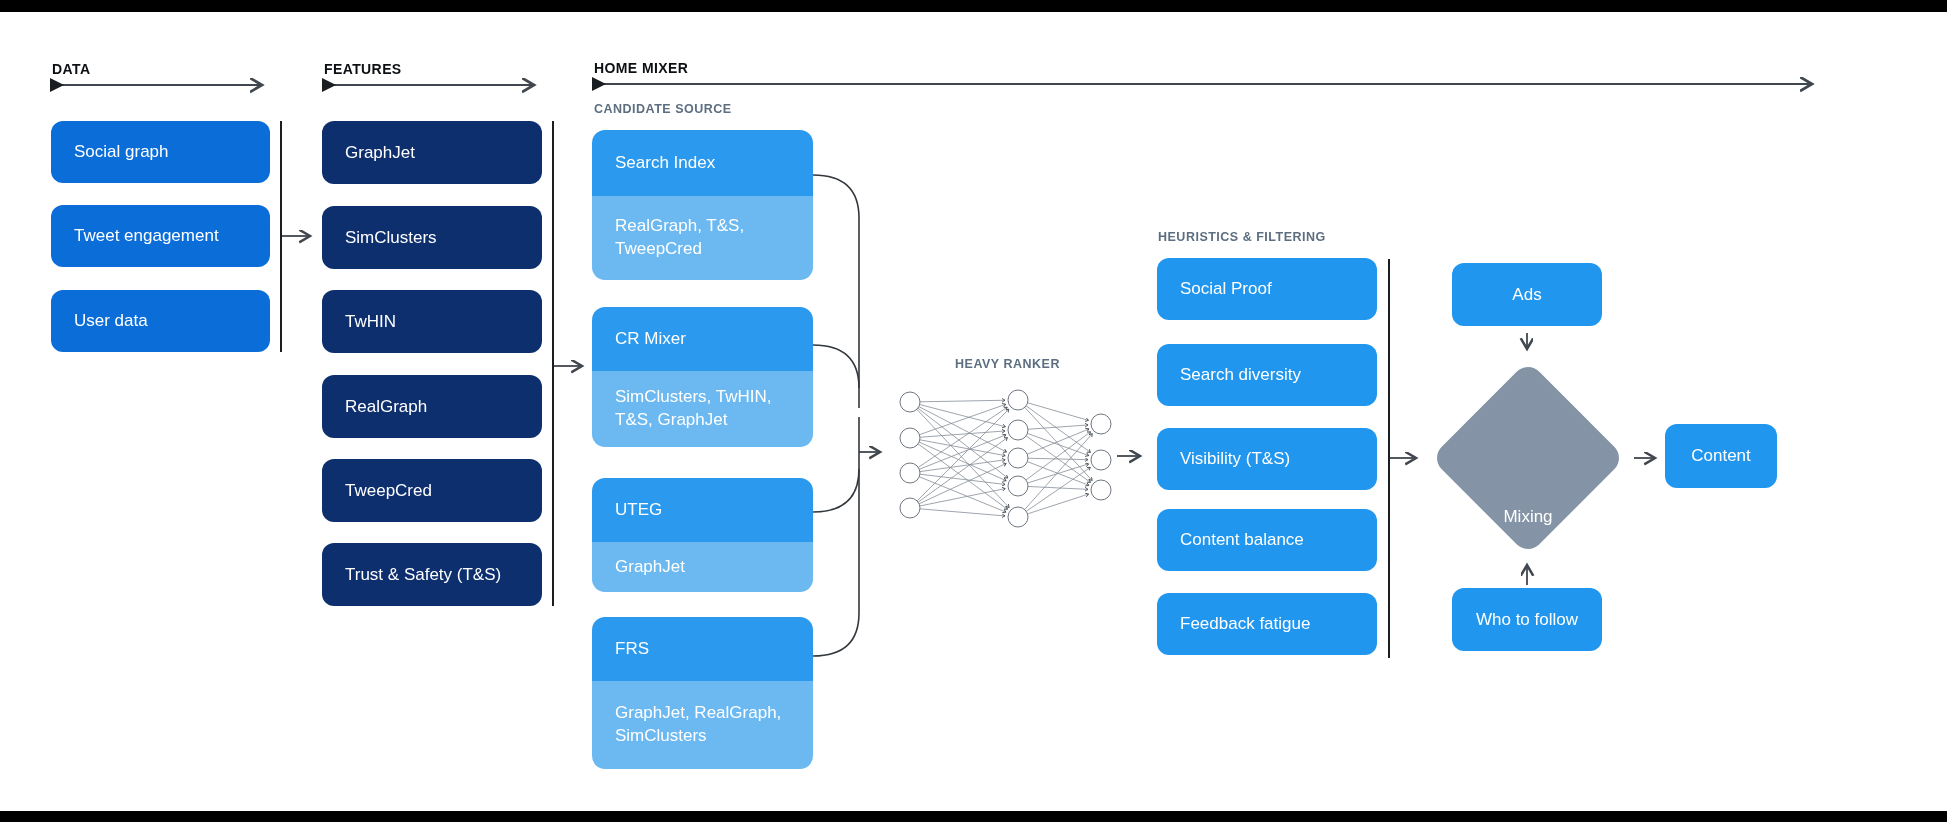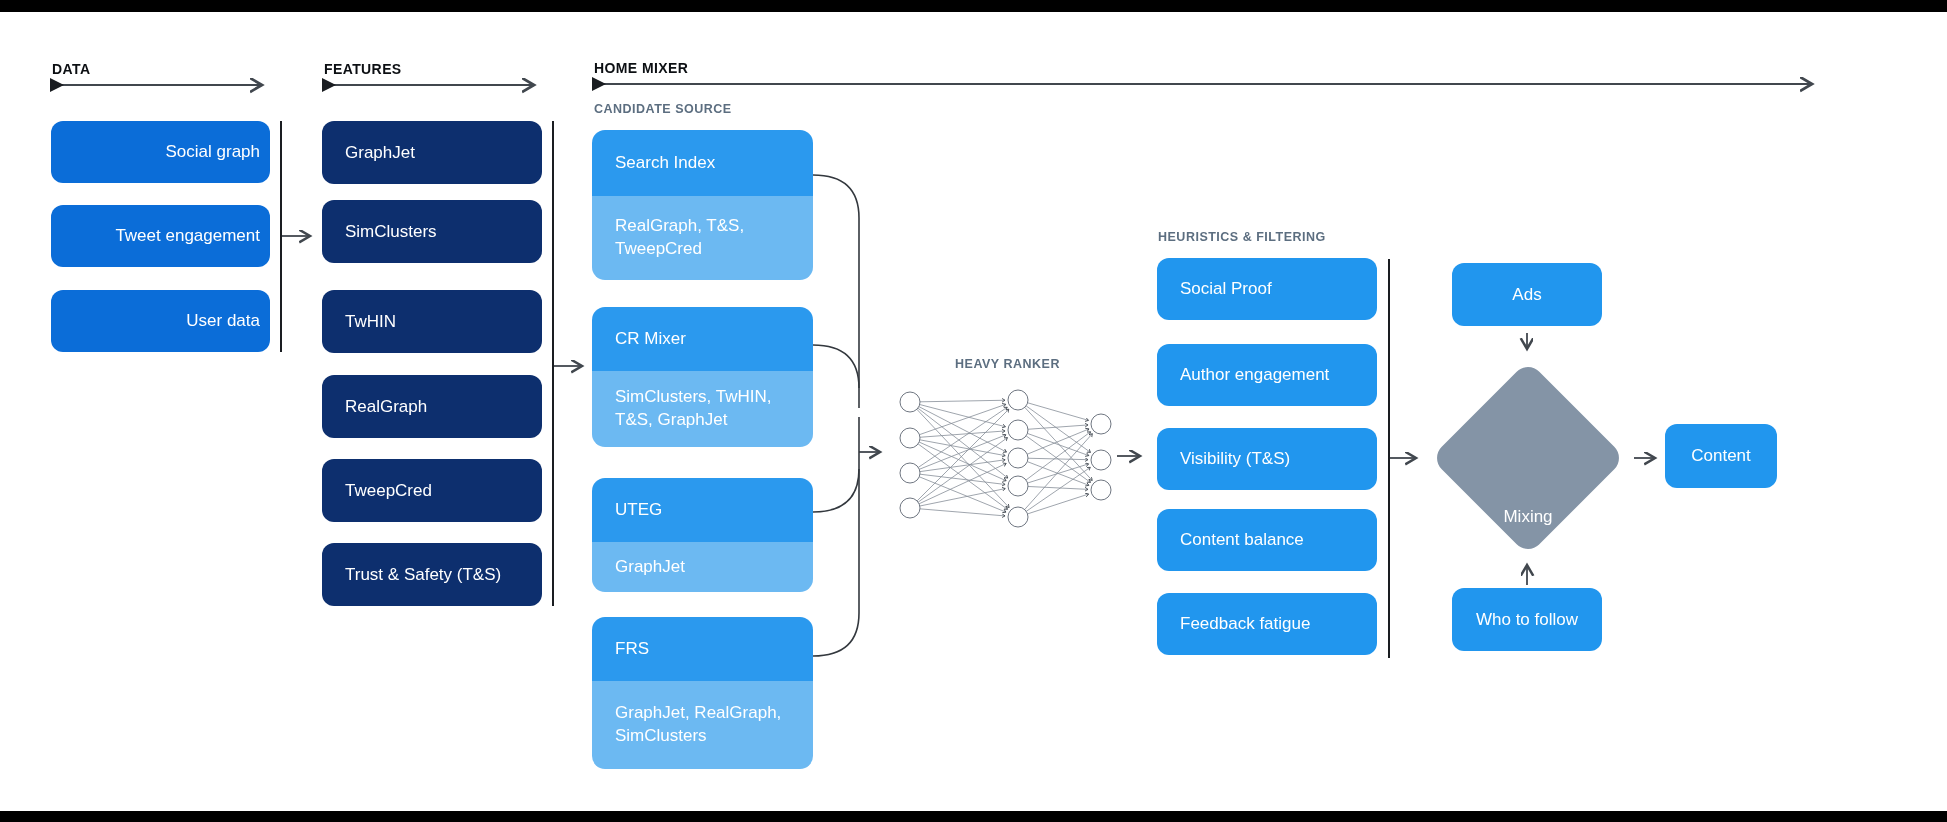--- a/index.html
+++ b/index.html
@@ -9,21 +9,21 @@
   .bar.top{top:0;height:12px;}
   .bar.bottom{top:811px;height:11px;}
   .overlay{position:absolute;left:0;top:0;width:1947px;height:822px;pointer-events:none;}
 
   .sec-label{position:absolute;font-size:14px;font-weight:bold;color:#0c0f13;letter-spacing:.4px;white-space:nowrap;}
   .sub-label{position:absolute;font-size:12.5px;font-weight:bold;color:#5c6e80;letter-spacing:.5px;white-space:nowrap;}
 
   .box{position:absolute;border-radius:12px;color:#fff;display:flex;align-items:center;font-size:17px;box-sizing:border-box;}
   .box.leftpad{padding-left:23px;padding-right:10px;}
   .box.center{justify-content:center;text-align:left;padding:0 6px;}
-  .data-box{background:#0b6dd8;width:219px;height:62px;left:51px;justify-content:flex-end;}
+  .data-box{background:#0b6dd8;width:219px;height:62px;left:51px;}
   .feat-box{background:#0d2f6e;width:220px;height:63px;left:322px;}
   .heur-box{background:#2196ee;width:220px;height:62px;left:1157px;}
   .out-box{background:#2196ee;}
 
   .card{position:absolute;left:592px;width:221px;border-radius:13px;overflow:hidden;}
   .card .hd{background:#2b99ee;display:flex;align-items:center;padding-left:23px;font-size:17px;color:#fff;box-sizing:border-box;}
   .card .sub{background:#6cb9f2;display:flex;flex-direction:column;justify-content:center;padding:0 26px 0 23px;font-size:17px;color:#fff;line-height:1.33;box-sizing:border-box;}
 
   .diamond{position:absolute;left:1459px;top:389px;width:138px;height:138px;background:#8494a6;border-radius:16px;transform:rotate(45deg);}
   .diamond-label{position:absolute;left:1459px;top:389px;width:138px;height:138px;display:flex;align-items:flex-end;justify-content:center;color:#fff;font-size:17px;}
@@ -140,21 +140,21 @@
       <span>Tweet engagement</span>
     </div>
   <div class="box leftpad data-box" style="top:290px">
       <span>User data</span>
     </div>
 
   <div class="sec-label" style="left:324px;top:61px">FEATURES</div>
   <div class="box leftpad feat-box" style="top:121px">
       <span>GraphJet</span>
     </div>
-  <div class="box leftpad feat-box" style="top:200px">
+  <div class="box leftpad feat-box" style="top:206px">
       <span>SimClusters</span>
     </div>
   <div class="box leftpad feat-box" style="top:290px">
       <span>TwHIN</span>
     </div>
   <div class="box leftpad feat-box" style="top:375px">
       <span>RealGraph</span>
     </div>
   <div class="box leftpad feat-box" style="top:459px">
       <span>TweepCred</span>
@@ -199,21 +199,21 @@
       </div>
   </div>
 
   <div class="sub-label" style="left:920px;top:357px;width:175px;text-align:center">HEAVY RANKER</div>
 
   <div class="sub-label" style="left:1158px;top:230px">HEURISTICS &amp; FILTERING</div>
   <div class="box leftpad heur-box" style="top:258px">
       <span>Social Proof</span>
     </div>
   <div class="box leftpad heur-box" style="top:344px">
-      <span>Author engagement</span>
+      <span>Search diversity</span>
     </div>
   <div class="box leftpad heur-box" style="top:428px">
       <span>Visibility (T&amp;S)</span>
     </div>
   <div class="box leftpad heur-box" style="top:509px">
       <span>Content balance</span>
     </div>
   <div class="box leftpad heur-box" style="top:593px">
       <span>Feedback fatigue</span>
     </div>

